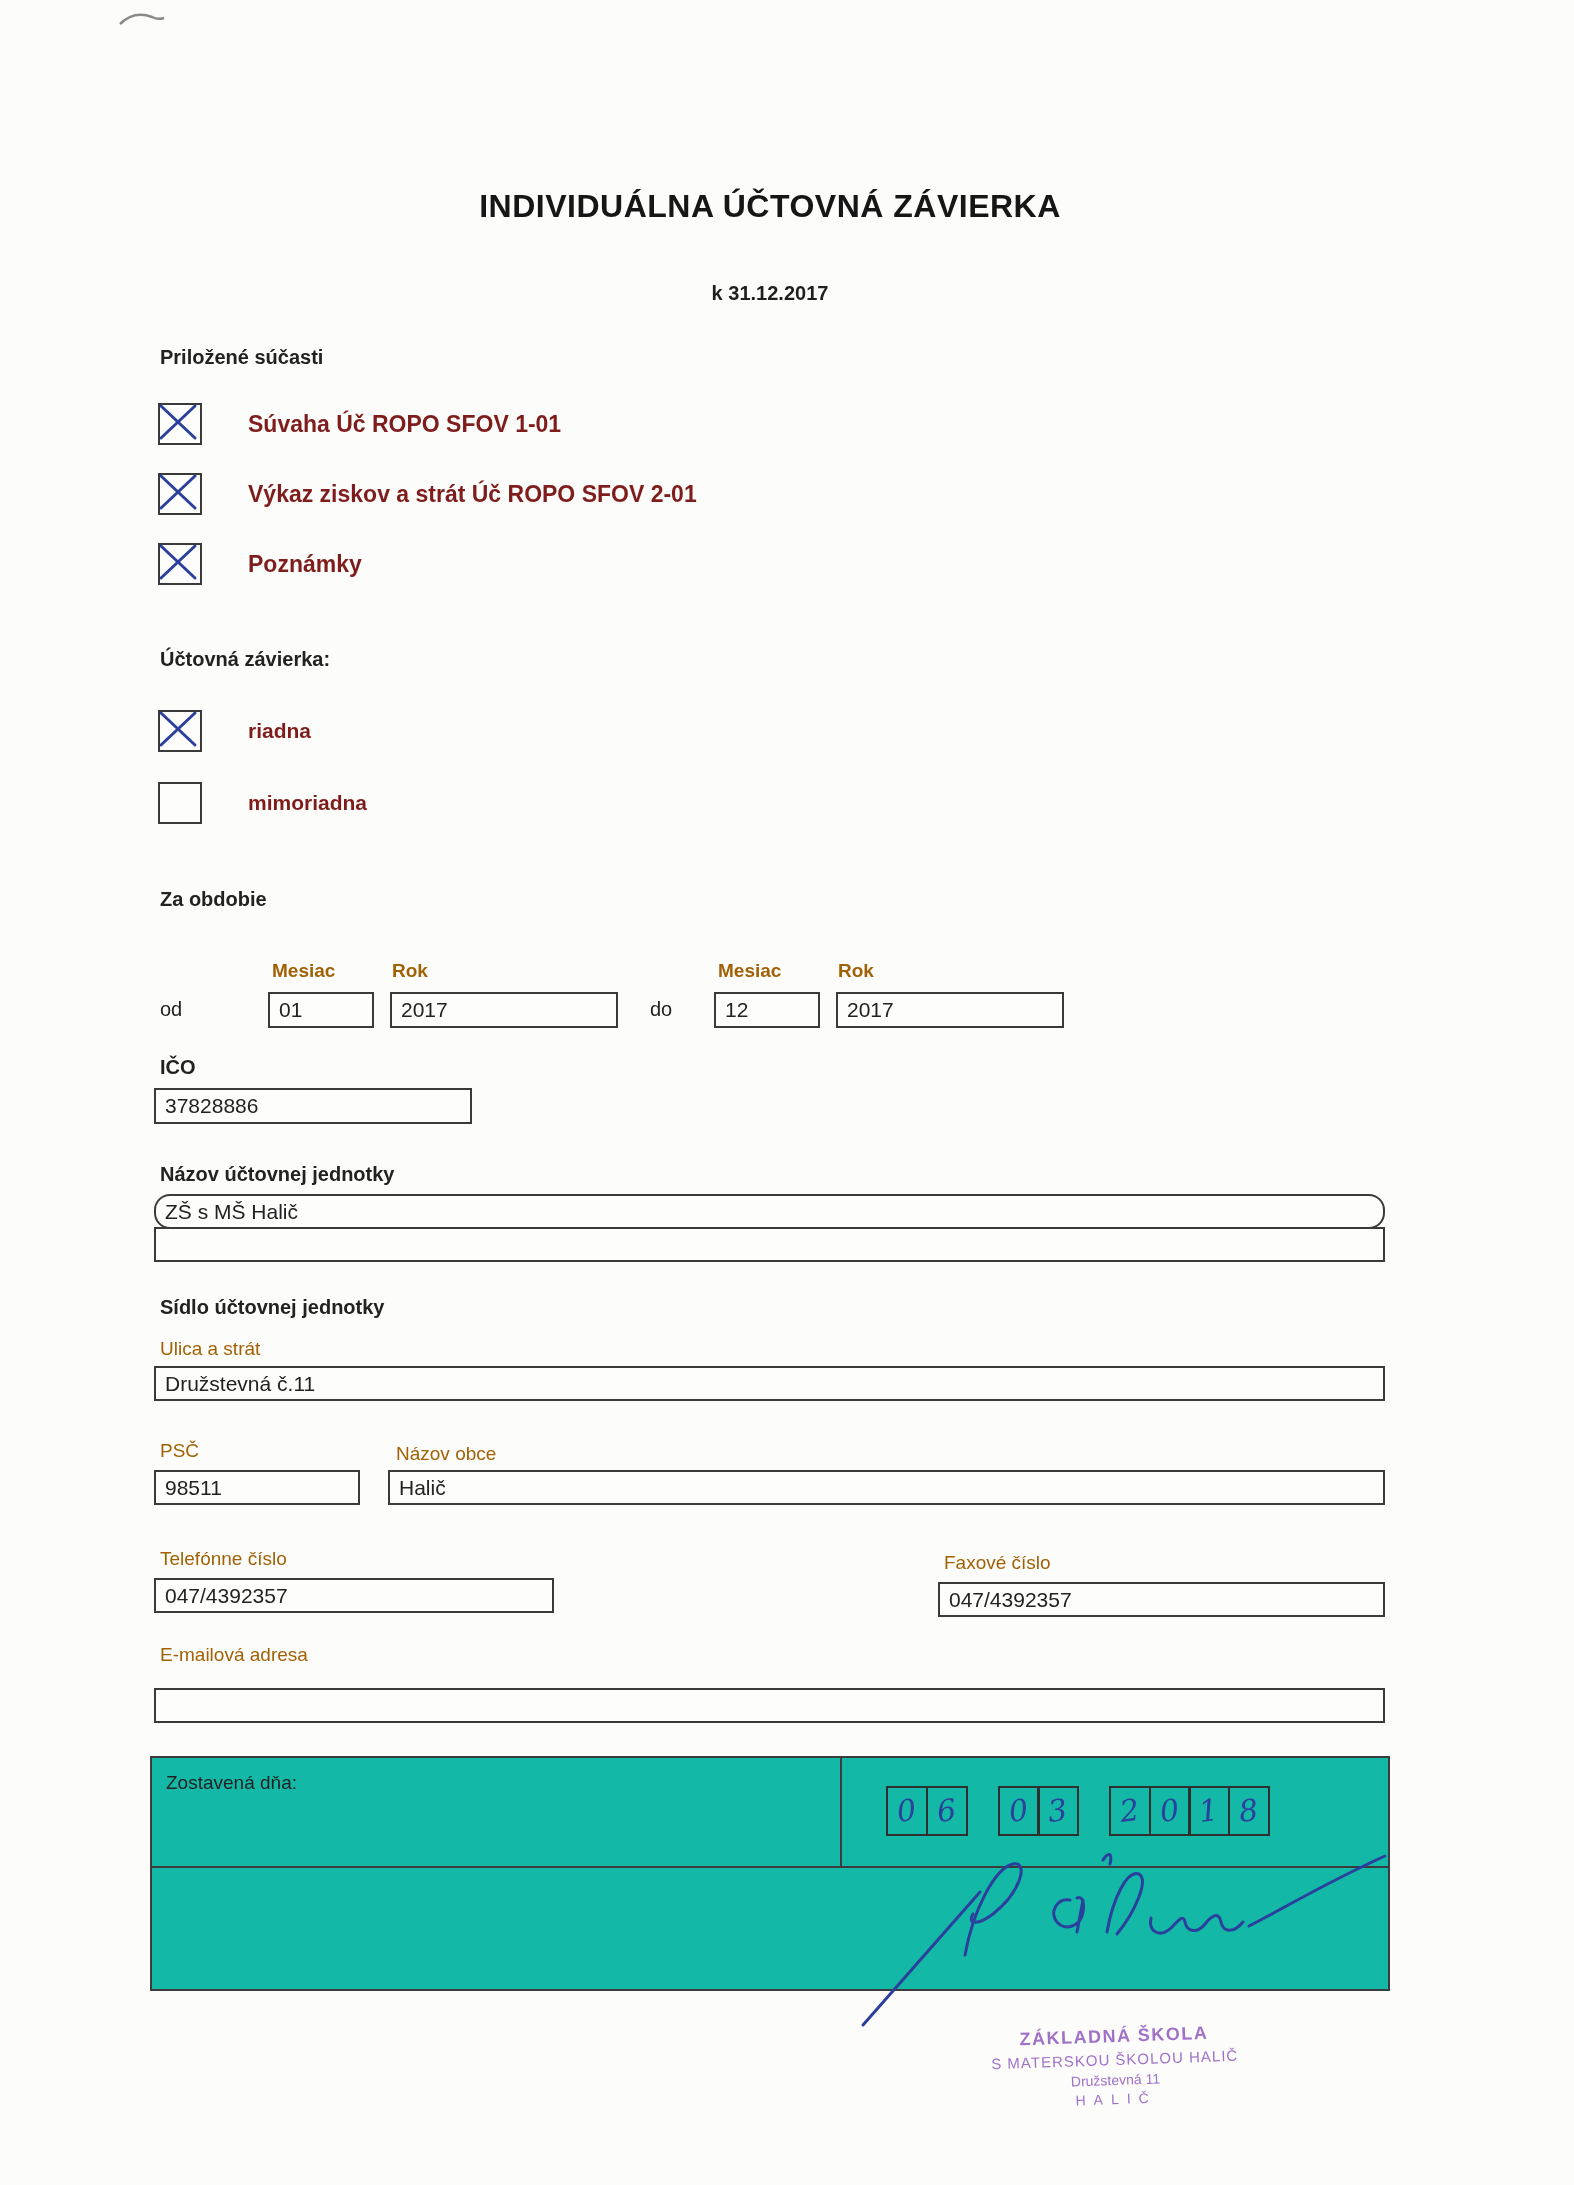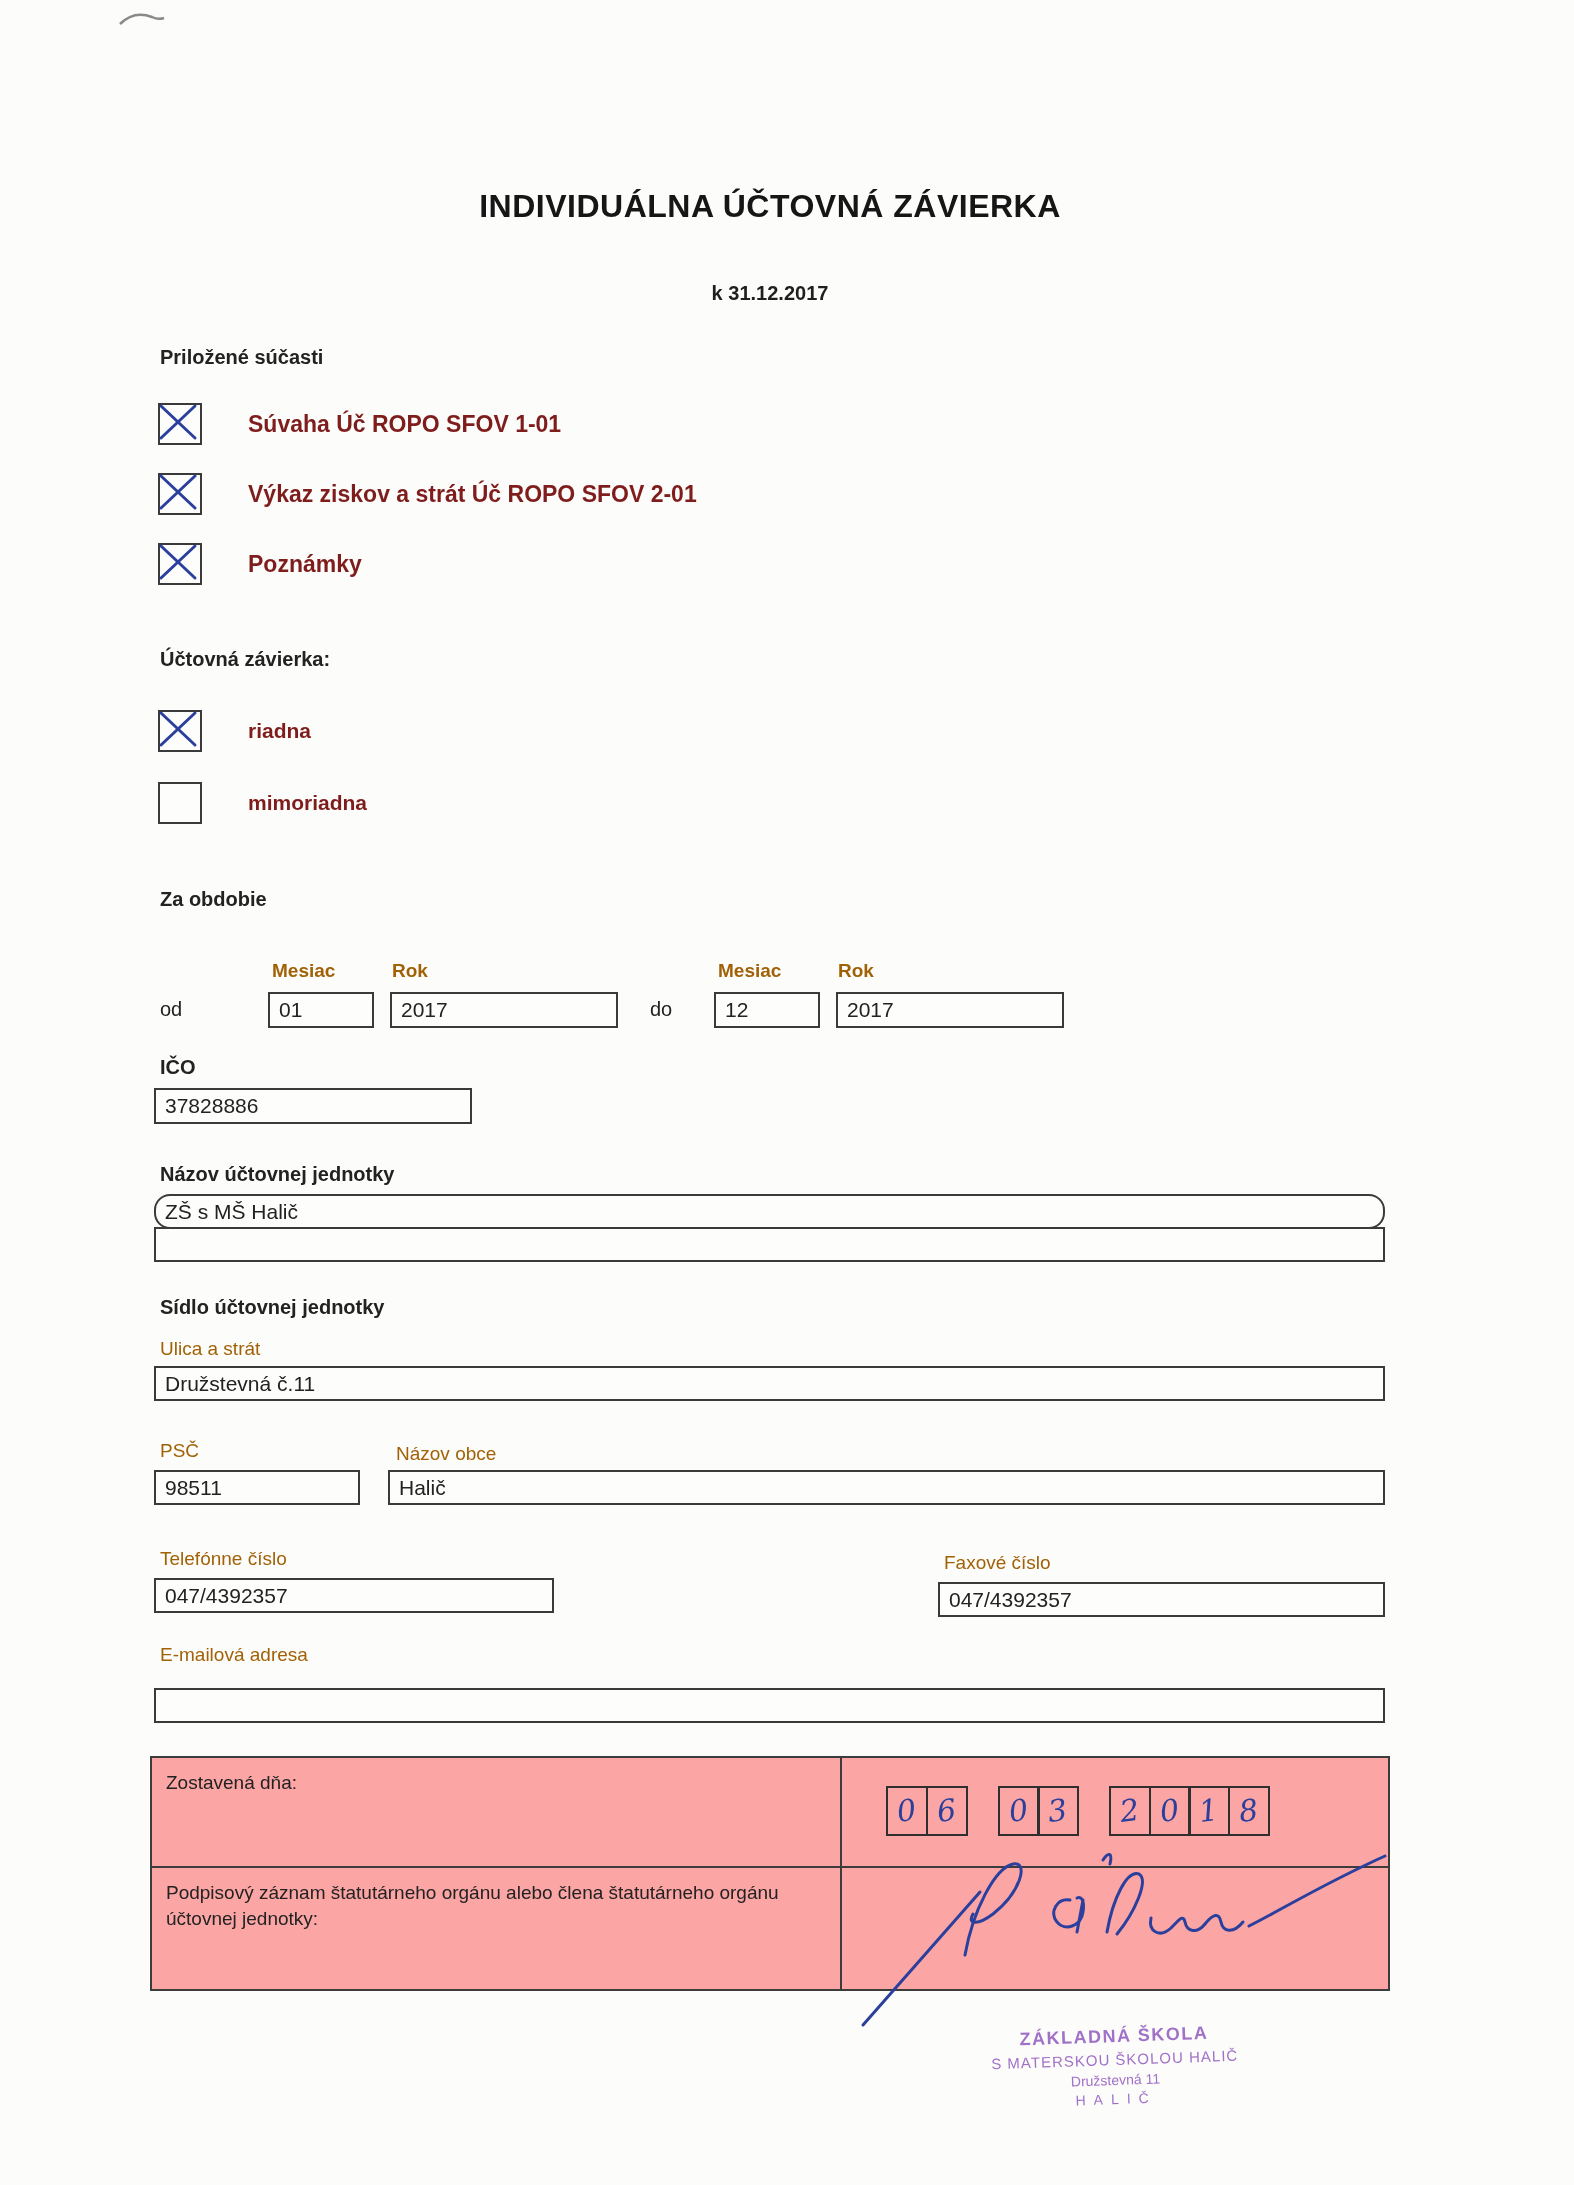--- a/index.html
+++ b/index.html
@@ -52,21 +52,21 @@
   }
 
   .sig-table{
     position:absolute;left:150px;top:1756px;
     width:1240px;height:235px;
     border:2px solid #3c3c3c;
     display:grid;
     grid-template-columns:690px 1fr;
     grid-template-rows:110px 1fr;
     box-sizing:border-box;
-    background:#fca5a5;
+    background:#14b8a6;
   }
   .sig-cell{
     border-right:2px solid #3c3c3c;
     border-bottom:2px solid #3c3c3c;
     padding:12px 14px;
     font-size:19px;color:#222;
     line-height:1.35;
     box-sizing:border-box;
   }
   .sig-cell.no-r{border-right:none;}
@@ -238,23 +238,20 @@
               <span class="digit">0</span>
             </div>
           <div class="digit-box">
               <span class="digit">1</span>
             </div>
           <div class="digit-box">
               <span class="digit">8</span>
             </div>
         </div>
       </div>
-    </div>
-    <div class="sig-cell no-b">
-      <span>Podpisový záznam štatutárneho orgánu alebo člena štatutárneho orgánu účtovnej jednotky:</span>
     </div>
     <div class="sig-cell no-r no-b"></div>
   </div>
 
   <svg class="signature-svg" viewBox="0 0 560 270">
     <path d="M 18 185 L 135 52"></path>
     <path d="M 120 115 C 128 70, 150 28, 168 24 C 184 21, 176 52, 148 74 C 132 86, 122 84, 128 74"></path>
     <path d="M 225 60 C 212 58, 204 72, 212 82 C 220 92, 236 86, 238 72 C 240 60, 236 56, 232 58 M 238 60 L 232 92"></path>
     <path d="M 258 20 C 263 12, 268 12, 265 24"></path>
     <path d="M 262 92 C 268 58, 282 30, 294 34 C 304 40, 290 72, 272 94"></path>

